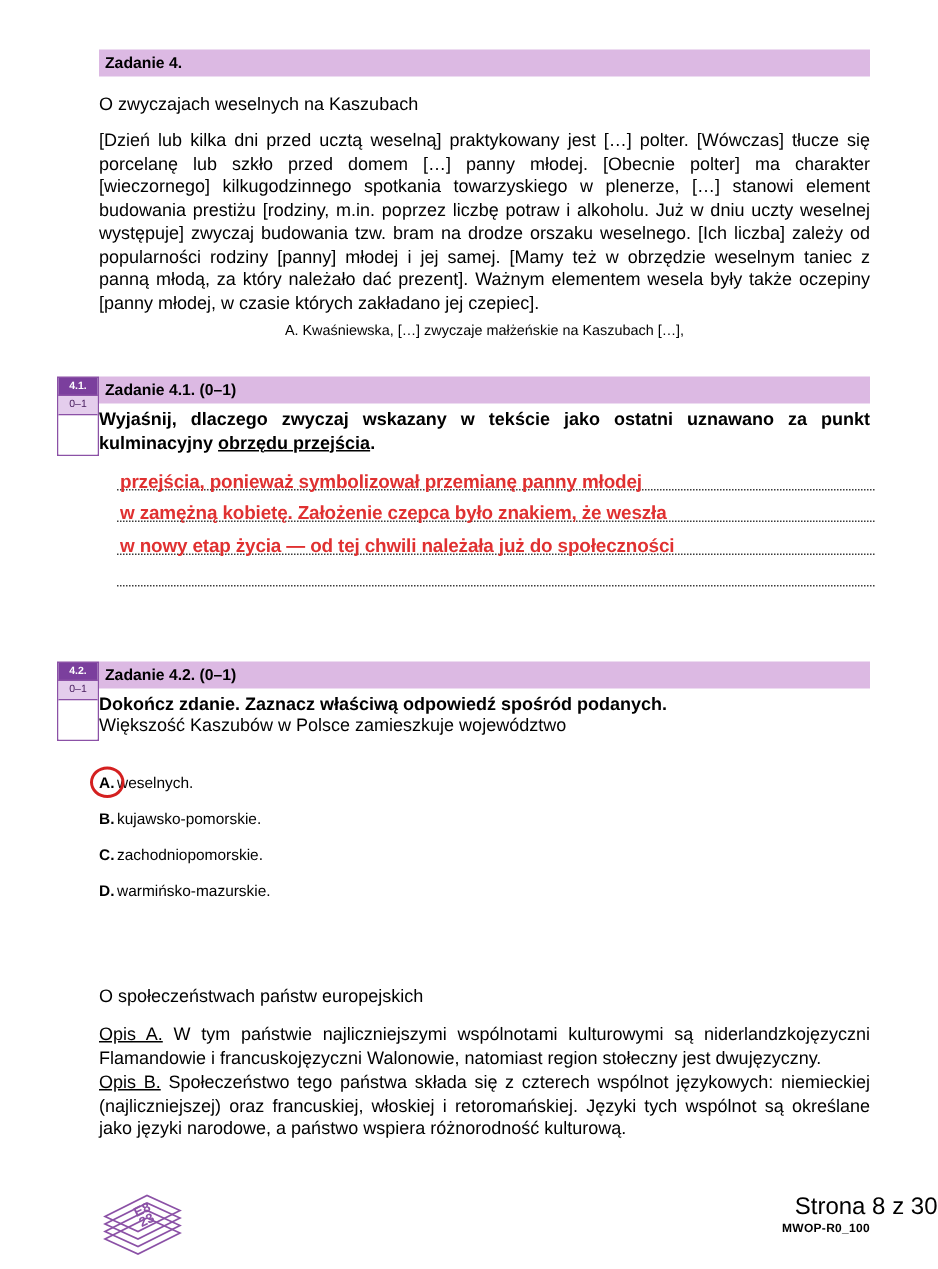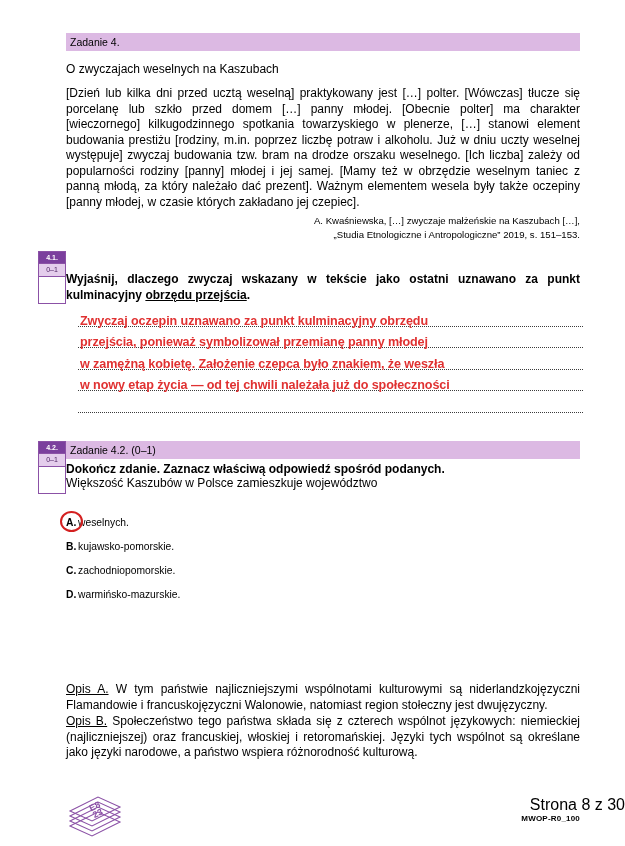--- a/index.html
+++ b/index.html
@@ -28,21 +28,21 @@
   .content {
     position: absolute;
     left: 66px;
     right: 45px;
     top: 0;
   }
 
   
   .band {
     background: #dcb9e3;
-    font-weight: normal;
+    font-weight: bold;
     font-size: 10.5px;
     line-height: 16px;
     padding: 1px 0 1px 4px;
     box-sizing: border-box;
   }
   .band.full {
     width: 100%;
   }
 
   .para {
@@ -59,21 +59,21 @@
   }
   .ital {
   }
   .uline {
     text-decoration: underline;
   }
 
   .citation {
     font-size: 9.6px;
     line-height: 13.5px;
-    text-align: right;
+    text-align: center;
     margin: 0;
   }
 
   
   .scorebox {
     position: absolute;
     left: 38px;
     width: 28px;
     border: 1px solid #8b51a6;
     box-sizing: border-box;
@@ -200,39 +200,37 @@
   <div class="content" style="top:62px;">
     <p class="para lead">O zwyczajach weselnych na Kaszubach</p>
   </div>
 
   <div class="content" style="top:86px;">
     <p class="para"><span>[Dzień lub kilka dni przed ucztą weselną] praktykowany jest […] </span><span class="ital">polter</span><span>. [Wówczas] tłucze się porcelanę lub szkło przed domem […] panny młodej. [Obecnie </span><span class="ital">polter</span><span>] ma charakter [wieczornego] kilkugodzinnego spotkania towarzyskiego w plenerze, […] stanowi element budowania prestiżu [rodziny, m.in. poprzez liczbę potraw i alkoholu. Już w dniu uczty weselnej występuje] zwyczaj budowania tzw. bram na drodze orszaku weselnego. [Ich liczba] zależy od popularności rodziny [panny] młodej i jej samej. [Mamy też w obrzędzie weselnym taniec z panną młodą, za który należało dać prezent]. Ważnym elementem wesela były także oczepiny [panny młodej, w czasie których zakładano jej czepiec].</span></p>
   </div>
 
   <div class="content" style="top:214px;">
     <p class="citation"><span>A. Kwaśniewska, […] </span><span class="ital">zwyczaje małżeńskie na Kaszubach</span><span> […],</span></p>
-    <p class="citation">„Studia Etnologiczne i Antropologiczne” 2019, s. 151–153.</p>
   </div>
 
   <div class="scorebox" style="top:251px;">
     <div class="sb-num">4.1.</div>
     <div class="sb-range">0–1</div>
     <div class="sb-blank"></div>
   </div>
 
+  <div class="content" style="top:251px;">
+    <div class="band full">Zadanie 4.1. (0–1)</div>
+  </div>
 
   <div class="content" style="top:272px;">
     <p class="para bold"><span>Wyjaśnij, dlaczego zwyczaj wskazany w tekście jako ostatni uznawano za punkt kulminacyjny </span><span class="uline">obrzędu przejścia</span><span>.</span></p>
   </div>
 
   <div class="answer" style="top:308px;">
-    <div class="answer-line">
-      <div class="rule"></div>
-      <div class="ink">Zwyczaj oczepin uznawano za punkt kulminacyjny obrzędu</div>
-    </div>
     <div class="answer-line">
       <div class="rule"></div>
       <div class="ink">przejścia, ponieważ symbolizował przemianę panny młodej</div>
     </div>
     <div class="answer-line">
       <div class="rule"></div>
       <div class="ink">w zamężną kobietę. Założenie czepca było znakiem, że weszła</div>
     </div>
     <div class="answer-line">
       <div class="rule"></div>
@@ -271,20 +269,23 @@
     </div>
     <div class="choice">
       <span class="letter">C.</span><span>zachodniopomorskie.</span>
     </div>
     <div class="choice">
       <span class="letter">D.</span><span>warmińsko-mazurskie.</span>
     </div>
   </div>
 
 
+  <div class="content" style="top:657px;">
+    <p class="para lead">O społeczeństwach państw europejskich</p>
+  </div>
 
   <div class="content" style="top:682px;">
     <p class="para"><span class="uline">Opis A.</span><span> W tym państwie najliczniejszymi wspólnotami kulturowymi są niderlandzkojęzyczni Flamandowie i francuskojęzyczni Walonowie, natomiast region stołeczny jest dwujęzyczny.</span></p>
   </div>
 
   <div class="content" style="top:714px;">
     <p class="para"><span class="uline">Opis B.</span><span> Społeczeństwo tego państwa składa się z czterech wspólnot językowych: niemieckiej (najliczniejszej) oraz francuskiej, włoskiej i retoromańskiej. Języki tych wspólnot są określane jako języki narodowe, a państwo wspiera różnorodność kulturową.</span></p>
   </div>
 
   <div class="footer">

